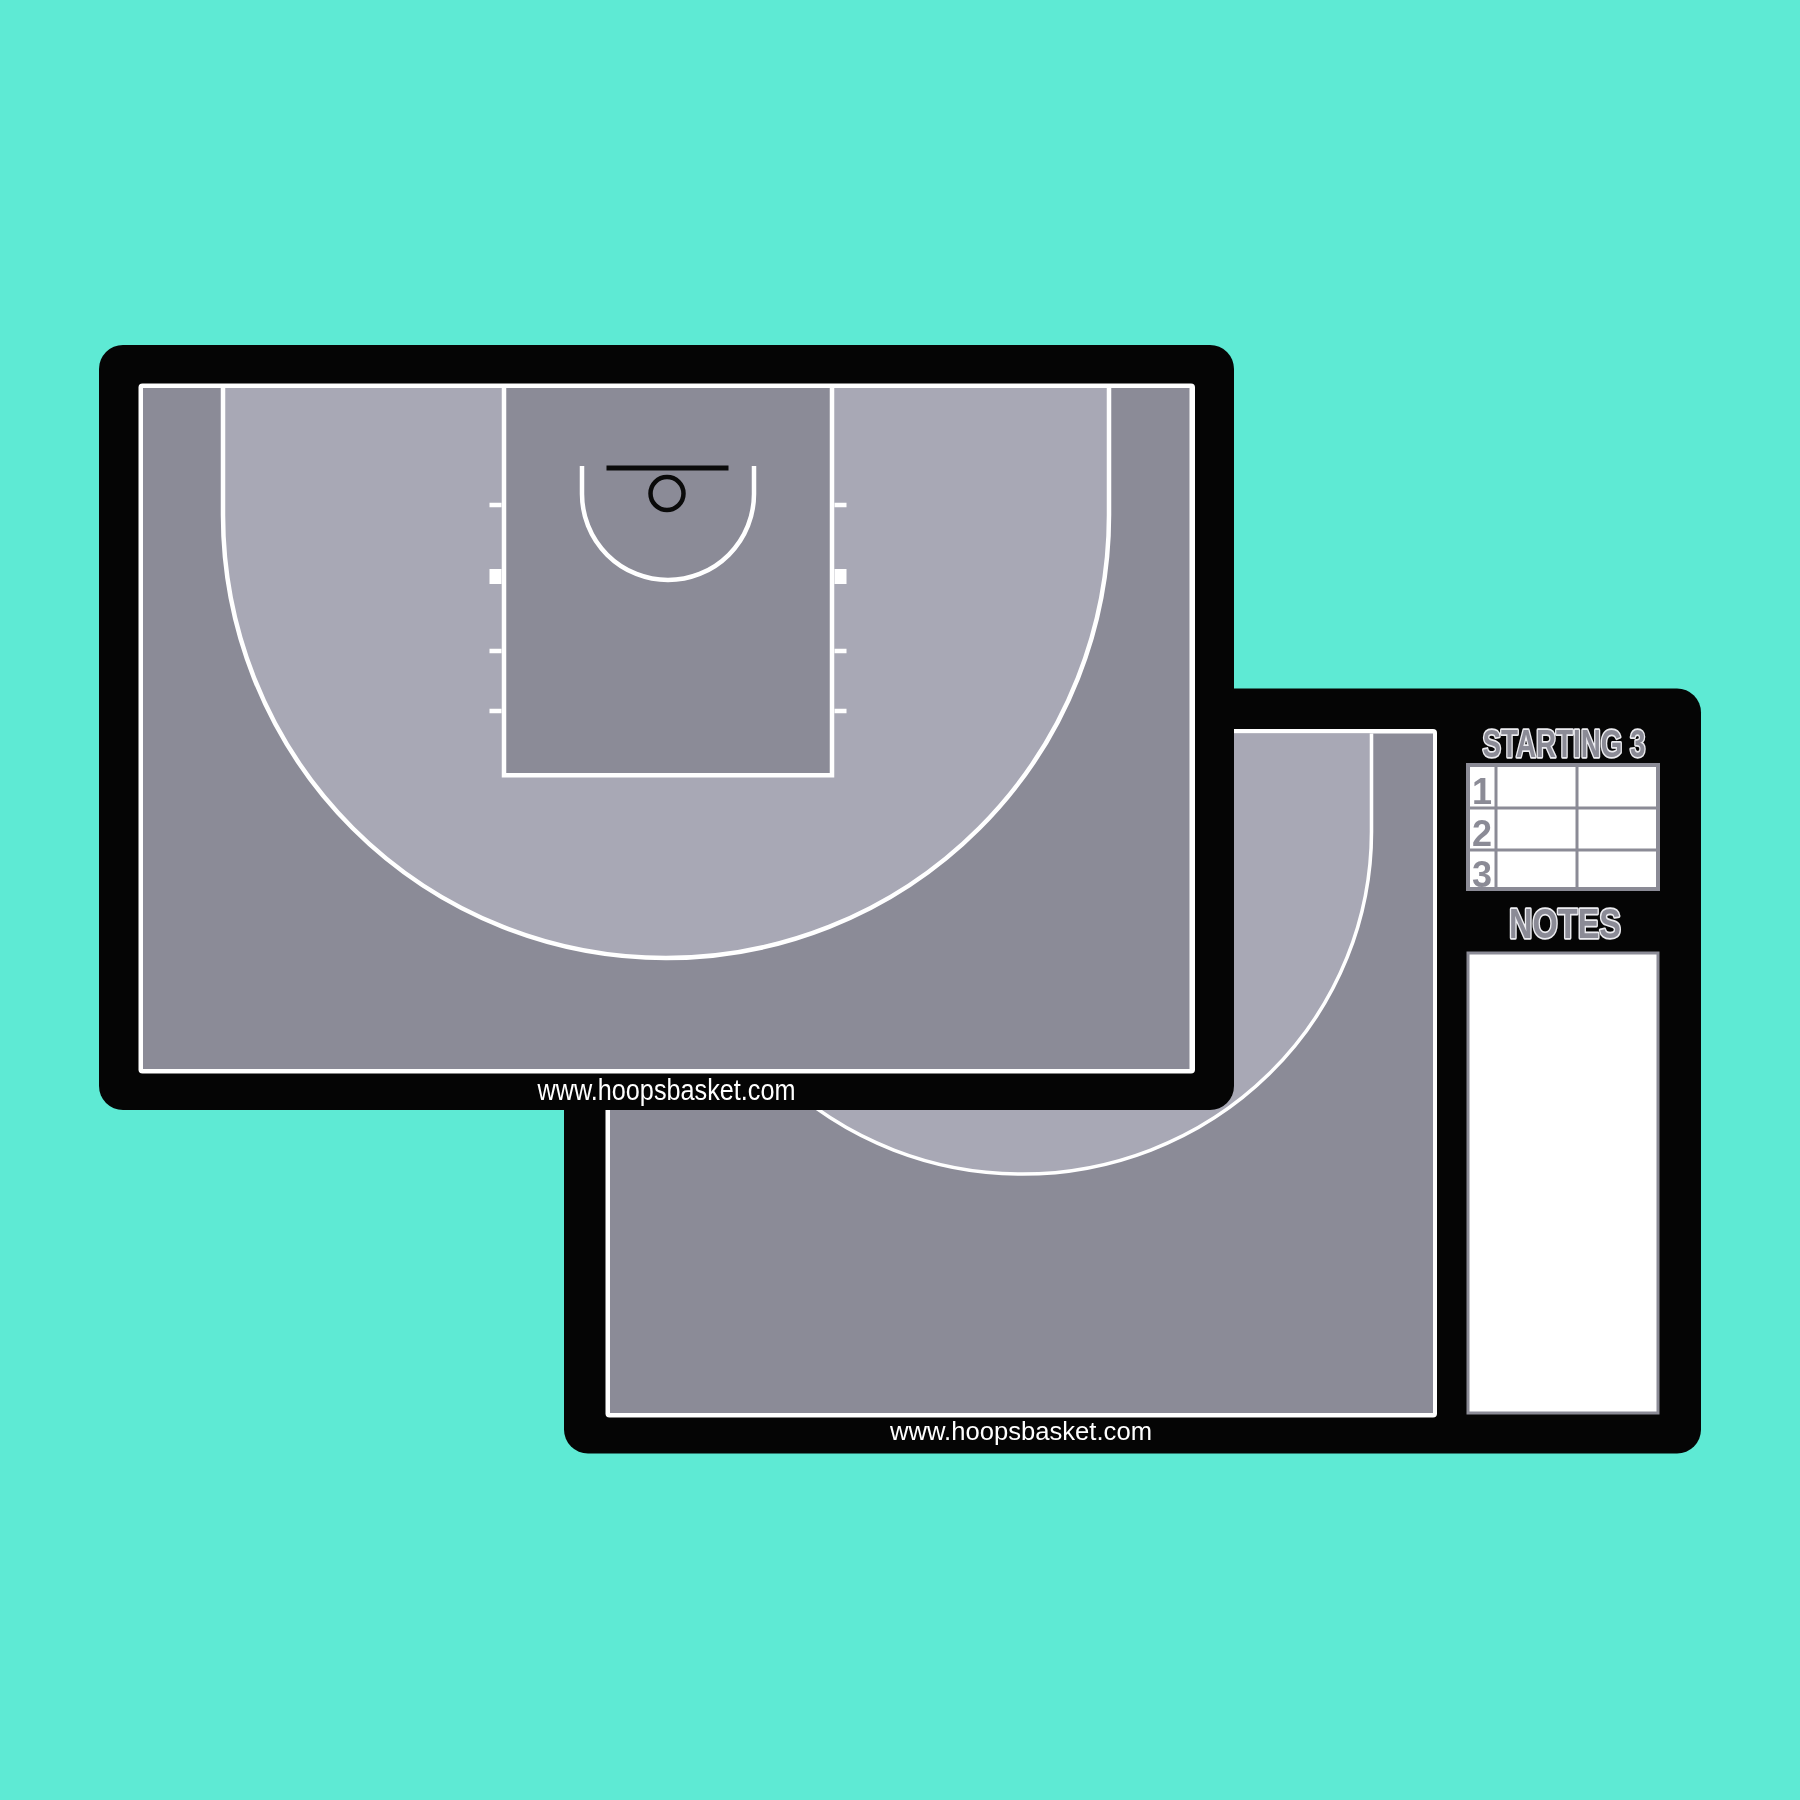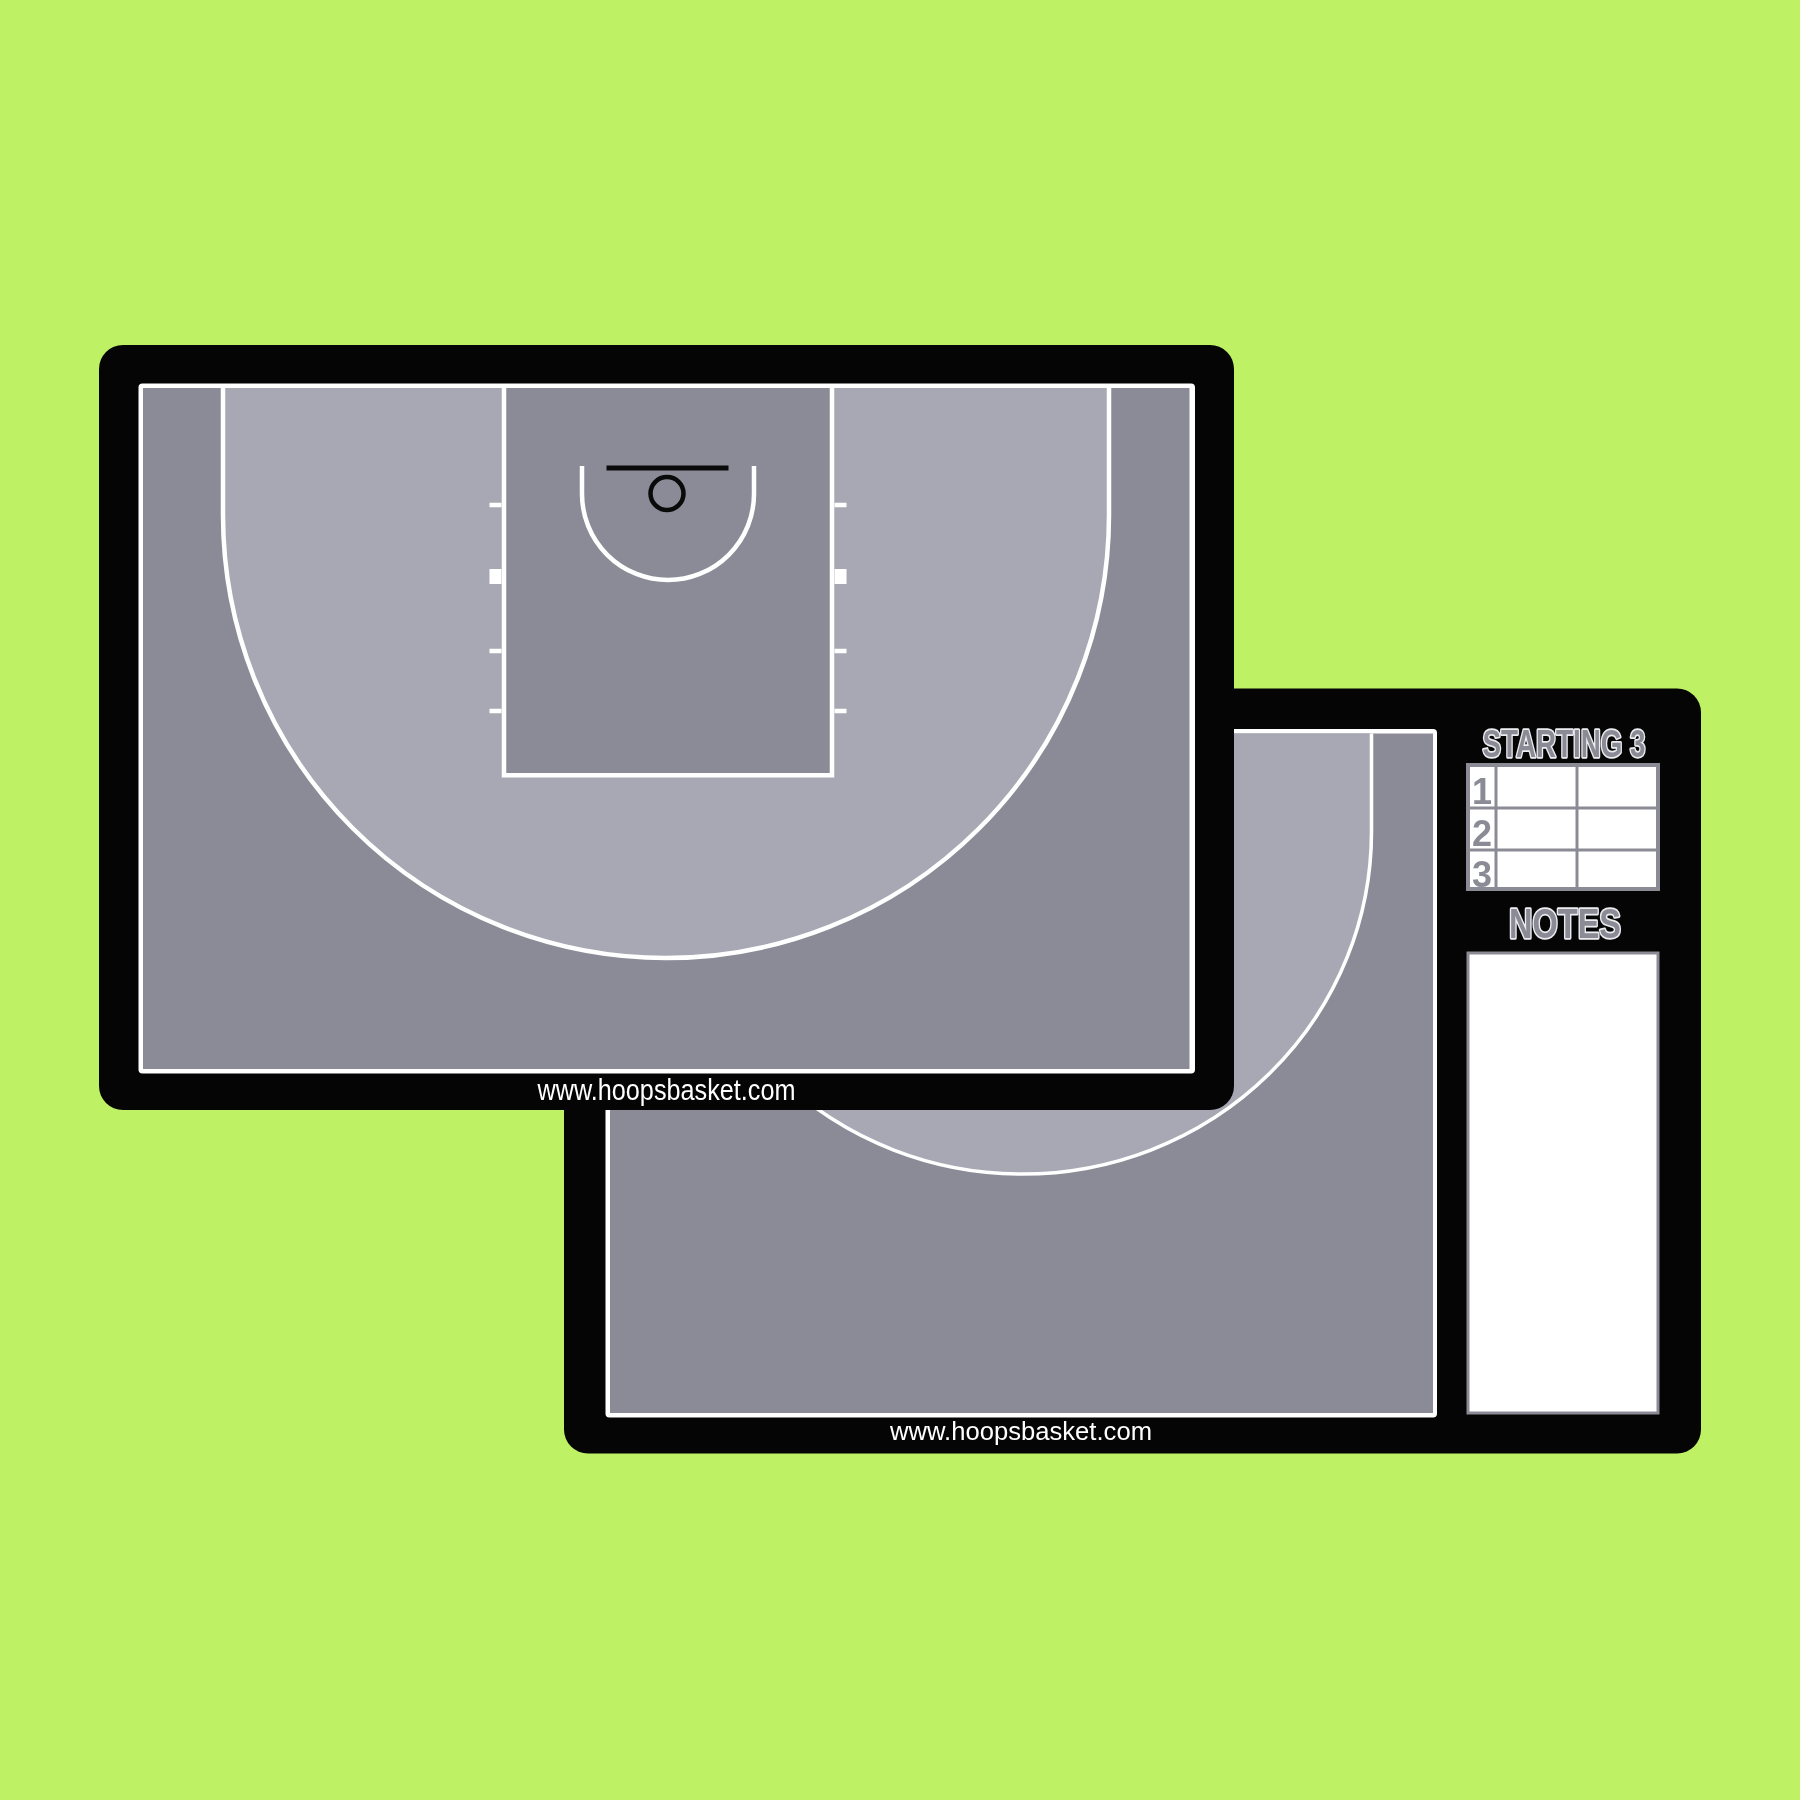--- a/index.html
+++ b/index.html
@@ -1,16 +1,16 @@
 <!DOCTYPE html>
 <html><head>
 <meta charset="utf-8">
 <style>
   html,body{margin:0;padding:0;background:#ffffff;}
-  .page{width:1800px;height:1800px;position:relative;background:#bef264;overflow:hidden;}
+  .page{width:1800px;height:1800px;position:relative;background:#5eead4;overflow:hidden;}
   svg{position:absolute;top:0;left:0;}
   text{font-family:"Liberation Sans", sans-serif;}
 </style>
 </head>
 <body>
 
 <div class="page">
 <svg width="1800" height="1800" viewBox="0 0 1800 1800">
   <defs>
 

